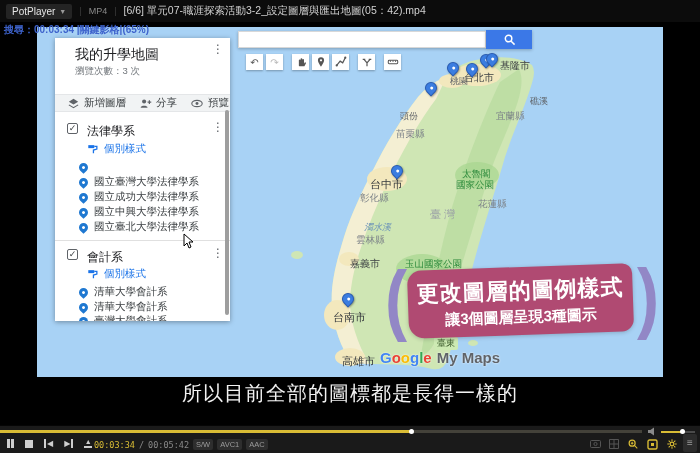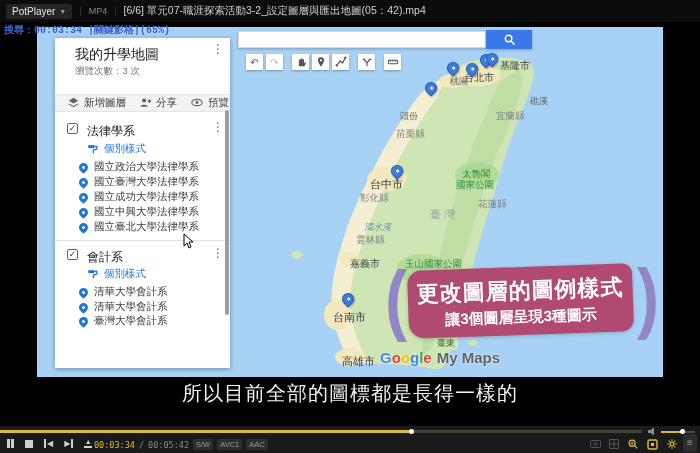--- a/index.html
+++ b/index.html
@@ -10,21 +10,21 @@
 
   
   .titlebar{position:absolute;left:0;top:0;width:700px;height:22px;background:#0c0c0c;
             display:flex;align-items:center;gap:7px;padding-left:6px;}
   .appchip{font-size:10px;color:#e6e6e6;background:#242424;border-radius:2px;padding:2px 6px;
            display:flex;align-items:center;gap:4px;}
   .appchip .caret{font-size:7px;color:#9a9a9a;}
   .tsep{color:#3c3c3c;font-size:9px;}
   .fmt{color:#8a8a8a;font-size:9px;}
   .fname{color:#d2d2d2;font-size:10.5px;white-space:nowrap;}
-  .seekinfo{position:absolute;left:4px;top:23px;font-size:10px;font-weight:bold;color:#3e63cc;z-index:40;font-family:Liberation Mono, monospace;}
+  .seekinfo{position:absolute;left:4px;top:23px;font-size:10px;font-weight:bold;color:#3e63cc;z-index:40;}
 
   
   .mapview{position:absolute;left:37px;top:27px;width:626px;height:350px;background:#a8d2f5;overflow:hidden;}
   .lbl{position:absolute;font-size:9px;color:#70757a;white-space:nowrap;}
   .lbl.town{color:#5f6368;}
   .lbl.county{font-size:9.5px;color:#7c8288;}
   .lbl.city{font-size:10px;color:#3c4043;}
   .lbl.big{font-size:11px;color:#33373b;}
   .lbl.park{color:#2e8b3d;font-size:9.5px;}
   .lbl.water{color:#6b93b8;font-style:italic;}
@@ -40,30 +40,30 @@
            border:1px solid #d8d8d8;box-shadow:0 1px 3px rgba(0,0,0,.25);}
   .gbtn{position:absolute;left:449px;top:3px;width:46px;height:19px;background:#3b78e7;
         display:flex;align-items:center;justify-content:center;box-shadow:0 1px 3px rgba(0,0,0,.25);}
   .toolrow{position:absolute;left:209px;top:27px;display:flex;gap:3px;}
   .toolbtn{width:17px;height:16px;background:#fff;box-shadow:0 1px 2px rgba(0,0,0,.3);
            display:flex;align-items:center;justify-content:center;font-size:10px;color:#555;}
   .toolbtn.dim{color:#bbb;}
   .toolbtn.sp{margin-left:6px;}
 
   
-  .panel{position:absolute;left:18px;top:11px;width:175px;height:330px;background:#fff;
+  .panel{position:absolute;left:18px;top:11px;width:175px;height:283px;background:#fff;
          box-shadow:0 1px 5px rgba(0,0,0,.35);overflow:hidden;}
   .p-title{position:absolute;left:20px;top:8px;font-size:14px;color:#202124;}
   .kebab{position:absolute;right:6px;font-size:12px;color:#5f6368;line-height:10px;}
   .p-views{position:absolute;left:20px;top:27px;font-size:9.5px;color:#70757a;}
   .p-saved{position:absolute;left:20px;top:40px;font-size:9.5px;color:#70757a;}
   .p-toolrow{position:absolute;left:0;top:56px;width:175px;height:18px;background:#f1f3f4;
              border-top:1px solid #e4e6e8;border-bottom:1px solid #e4e6e8;
              display:flex;align-items:center;gap:13px;padding-left:12px;}
-  .p-tool{display:flex;align-items:flex-start;gap:4px;font-size:10.5px;color:#3c4043;}
+  .p-tool{display:flex;align-items:center;gap:4px;font-size:10.5px;color:#3c4043;}
   .layerhead{position:absolute;left:0;width:175px;height:16px;}
   .cb{position:absolute;left:12px;top:1px;width:11px;height:11px;border:1.5px solid #5f6368;
       border-radius:2px;font-size:9px;color:#3c4043;line-height:9px;text-align:center;}
   .lname{position:absolute;left:32px;top:1px;font-size:12px;color:#202124;}
   .stylelink{position:absolute;left:32px;display:flex;align-items:center;gap:5px;
              font-size:10.5px;color:#1a73e8;}
   .prow{position:absolute;left:24px;display:flex;align-items:center;gap:6px;height:14px;}
   .prow .ppin{width:9px;height:9px;background:#1f78d1;border-radius:50% 50% 50% 0;
               transform:rotate(-45deg);position:relative;}
   .prow .ppin::after{content:"";position:absolute;left:3px;top:3px;width:3px;height:3px;background:#fff;border-radius:50%;}
@@ -267,21 +267,20 @@
       </div>
       <div class="stylelink" style="top:104px">
         <svg width="12" height="12" viewBox="0 0 14 14">
             <rect x="1.5" y="2.5" width="7" height="3.5" fill="#1a73e8"></rect>
             <path d="M8.5 4h3v3l-4 1.2V12" stroke="#1a73e8" fill="none" stroke-width="1.5"></path>
           </svg>
         <span>個別樣式</span>
       </div>
       <div class="prow" style="top:122px">
           <span class="ppin"></span>
-          <span class="ptxt">國立政治大學法律學系</span>
         </div>
       <div class="prow" style="top:152px">
           <span class="ppin"></span>
           <span class="ptxt">國立成功大學法律學系</span>
         </div>
       <div class="prow" style="top:137px">
           <span class="ppin"></span>
           <span class="ptxt">國立臺灣大學法律學系</span>
         </div>
       <div class="prow" style="top:182px">

